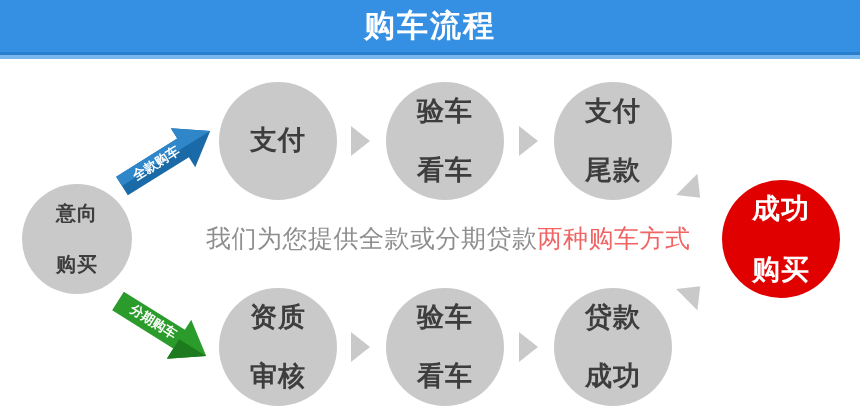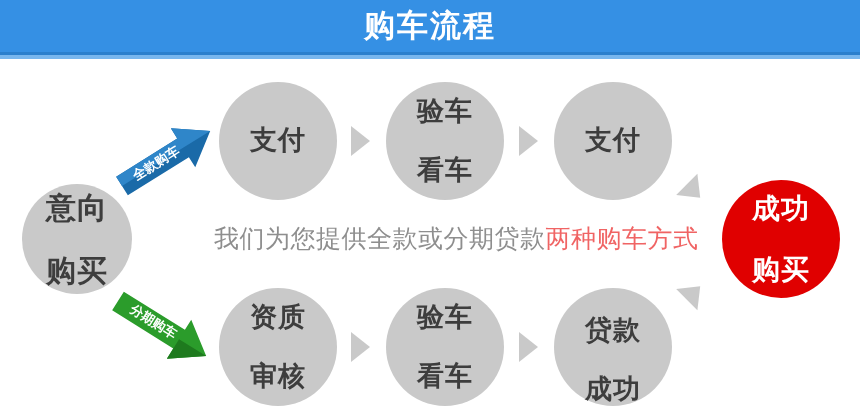--- a/index.html
+++ b/index.html
@@ -71,21 +71,21 @@
     gap: 27px;
   }
   .node .line {
     color: #3d3d3d;
     font-size: 27px;
     font-weight: bold;
     line-height: 1.18;
     letter-spacing: 1px;
     white-space: nowrap;
   }
-  .node.start .line { font-size: 30px; }
+  .node.start .line { font-size: 20px; }
 
   .node.success {
     background: #e00000;
   }
   .node.success .line {
     color: #ffffff;
     font-size: 28px;
     font-weight: bold;
   }
 
@@ -129,21 +129,21 @@
   #arrow-install {
     left: 118px;
     top: 278px;
     transform: rotate(32deg);
     transform-origin: 0 50%;
   }
 
   
   .caption {
     position: absolute;
-    left: 214px;
+    left: 206px;
     top: 222px;
     font-size: 25px;
     letter-spacing: 0.5px;
     white-space: nowrap;
   }
   .caption .plain { color: #8e8e8e; }
   .caption .accent { color: #f06464; }
 </style>
 </head>
 <body>
@@ -185,39 +185,40 @@
 
   <div class="node" style="left:386px; top:82px; width:118px; height:118px;">
     <div class="line">验车</div>
     <div class="line">看车</div>
   </div>
 
   <div class="sep" style="left:519px; top:126px;"></div>
 
   <div class="node" style="left:554px; top:82px; width:118px; height:118px;">
     <div class="line">支付</div>
+    <div class="line">尾款</div>
   </div>
 
   <div class="sep tilt-down" style="left:684px; top:176px;"></div>
 
   <div class="node" style="left:219px; top:288px; width:118px; height:118px;">
     <div class="line">资质</div>
     <div class="line">审核</div>
   </div>
 
   <div class="sep" style="left:351px; top:332px;"></div>
 
   <div class="node" style="left:386px; top:288px; width:118px; height:118px;">
     <div class="line">验车</div>
     <div class="line">看车</div>
   </div>
 
   <div class="sep" style="left:519px; top:332px;"></div>
 
-  <div class="node" style="left:554px; top:288px; width:118px; height:118px;justify-content:flex-end;">
+  <div class="node" style="left:554px; top:288px; width:118px; height:118px;">
     <div class="line">贷款</div>
     <div class="line">成功</div>
   </div>
 
   <div class="sep tilt-up" style="left:684px; top:278px;"></div>
 
   <div class="node success" style="left:722px; top:180px; width:118px; height:118px;">
     <div class="line">成功</div>
     <div class="line">购买</div>
   </div>

